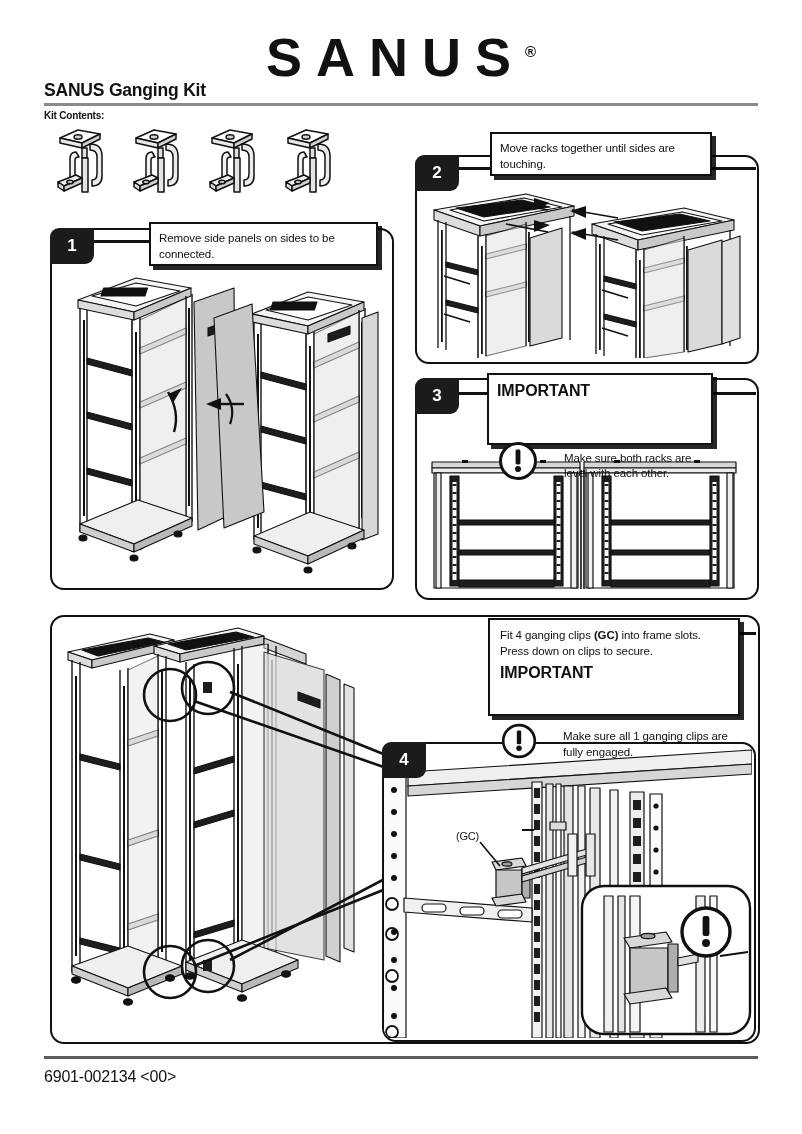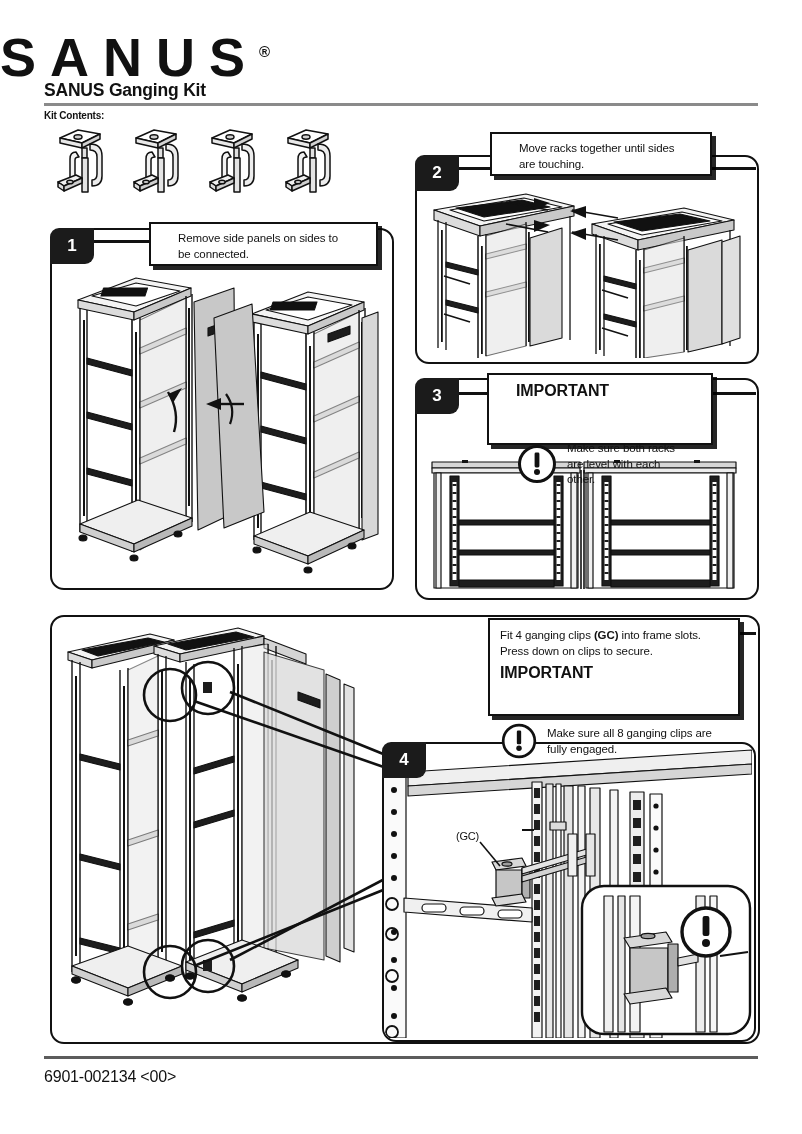--- a/index.html
+++ b/index.html
@@ -6,21 +6,21 @@
   html,body{margin:0;padding:0;background:#ffffff;}
   body{
     width:802px;height:1134px;position:relative;overflow:hidden;
     font-family:"Liberation Sans","DejaVu Sans",sans-serif;
     color:#111;
   }
   .page{position:absolute;inset:0;}
 
   
   .brand{
-    position:absolute;left:0;right:0;top:30px;
+    position:absolute;left:0;right:0;top:30px;text-align:center;
     font-size:54px;font-weight:bold;letter-spacing:14px;
     color:#111;line-height:1;
   }
   .brand .reg{font-size:15px;letter-spacing:0;vertical-align:super;font-weight:bold;}
   .doc-title{
     position:absolute;left:44px;top:80px;
     font-size:17.5px;font-weight:bold;letter-spacing:-0.2px;
   }
   .title-rule{
     position:absolute;left:44px;top:103px;width:714px;height:3px;background:#8a8a8a;
@@ -38,25 +38,25 @@
     position:absolute;border:2.5px solid #111;border-radius:14px;background:#fff;
   }
   .step-badge{
     position:absolute;background:#1b1b1b;color:#fff;font-weight:bold;
     display:flex;align-items:center;justify-content:center;
     border-radius:9px 0 9px 0;font-size:17px;z-index:6;
   }
   .callout{
     position:absolute;background:#fff;border:2.5px solid #111;z-index:7;
     box-shadow:4px 4px 0 rgba(0,0,0,0.85);
-    padding:7px 27px;box-sizing:border-box;
+    padding:7px 8px;box-sizing:border-box;
   }
   .callout p{margin:0;font-size:11.5px;line-height:1.35;letter-spacing:-0.1px;}
   .imp-title{font-size:16px;font-weight:bold;margin:0 0 2px 0;letter-spacing:-0.1px;}
-  .imp-row{display:flex;align-items:center;gap:9px;margin-top:39px;}
+  .imp-row{display:flex;align-items:flex-end;gap:25px;margin-top:39px;}
   .warn-ico{flex:0 0 auto;margin-top:1px;}
   .connector{position:absolute;background:#111;z-index:5;}
 
   .art{position:absolute;}
   .gc-label{position:absolute;font-size:11px;letter-spacing:-0.2px;}
 
   
   .footer-rule{position:absolute;left:44px;top:1056px;width:714px;height:2.5px;background:#5c5c5c;}
   .footer-code{position:absolute;left:44px;top:1068px;font-size:16px;letter-spacing:-0.2px;}
 </style>
@@ -445,21 +445,21 @@
 
   <div class="callout" style="left:488px;top:618px;width:252px;height:98px;padding:8px 10px;">
     <p><span>Fit 4 ganging clips </span><b>(GC)</b><span> into frame slots.  Press down on clips to secure.</span></p>
     <div class="imp-title" style="margin-top:5px;">IMPORTANT</div>
     <div class="imp-row">
       <svg class="warn-ico" width="38" height="38" viewBox="0 0 42 42">
         <circle cx="21" cy="21" r="17.5" fill="#fff" stroke="#111" stroke-width="3"></circle>
         <rect x="18.6" y="9.5" width="4.8" height="15" rx="1.4" fill="#111"></rect>
         <circle cx="21" cy="29" r="3" fill="#111"></circle>
       </svg>
-      <p style="padding-top:2px;">Make sure all 8 ganging clips are fully engaged.</p>
+      <p style="padding-top:2px;">Make sure all 1 ganging clips are fully engaged.</p>
     </div>
   </div>
   <div class="connector" style="left:714px;top:632px;width:42px;height:3px;"></div>
 
   <svg class="art" style="left:58px;top:622px;" width="340" height="412" viewBox="0 0 340 412">
     <g stroke="#111" fill="#fff" stroke-width="1.1" stroke-linejoin="round">
 
       <path d="M10 30 L92 12 L116 18 L34 38 Z" fill="#f4f4f4"></path>
       <path d="M10 30 L10 38 L34 46 L34 38 Z" fill="#dcdcdc"></path>
       <path d="M34 38 L116 18 L116 26 L34 46 Z" fill="#c9c9c9"></path>

